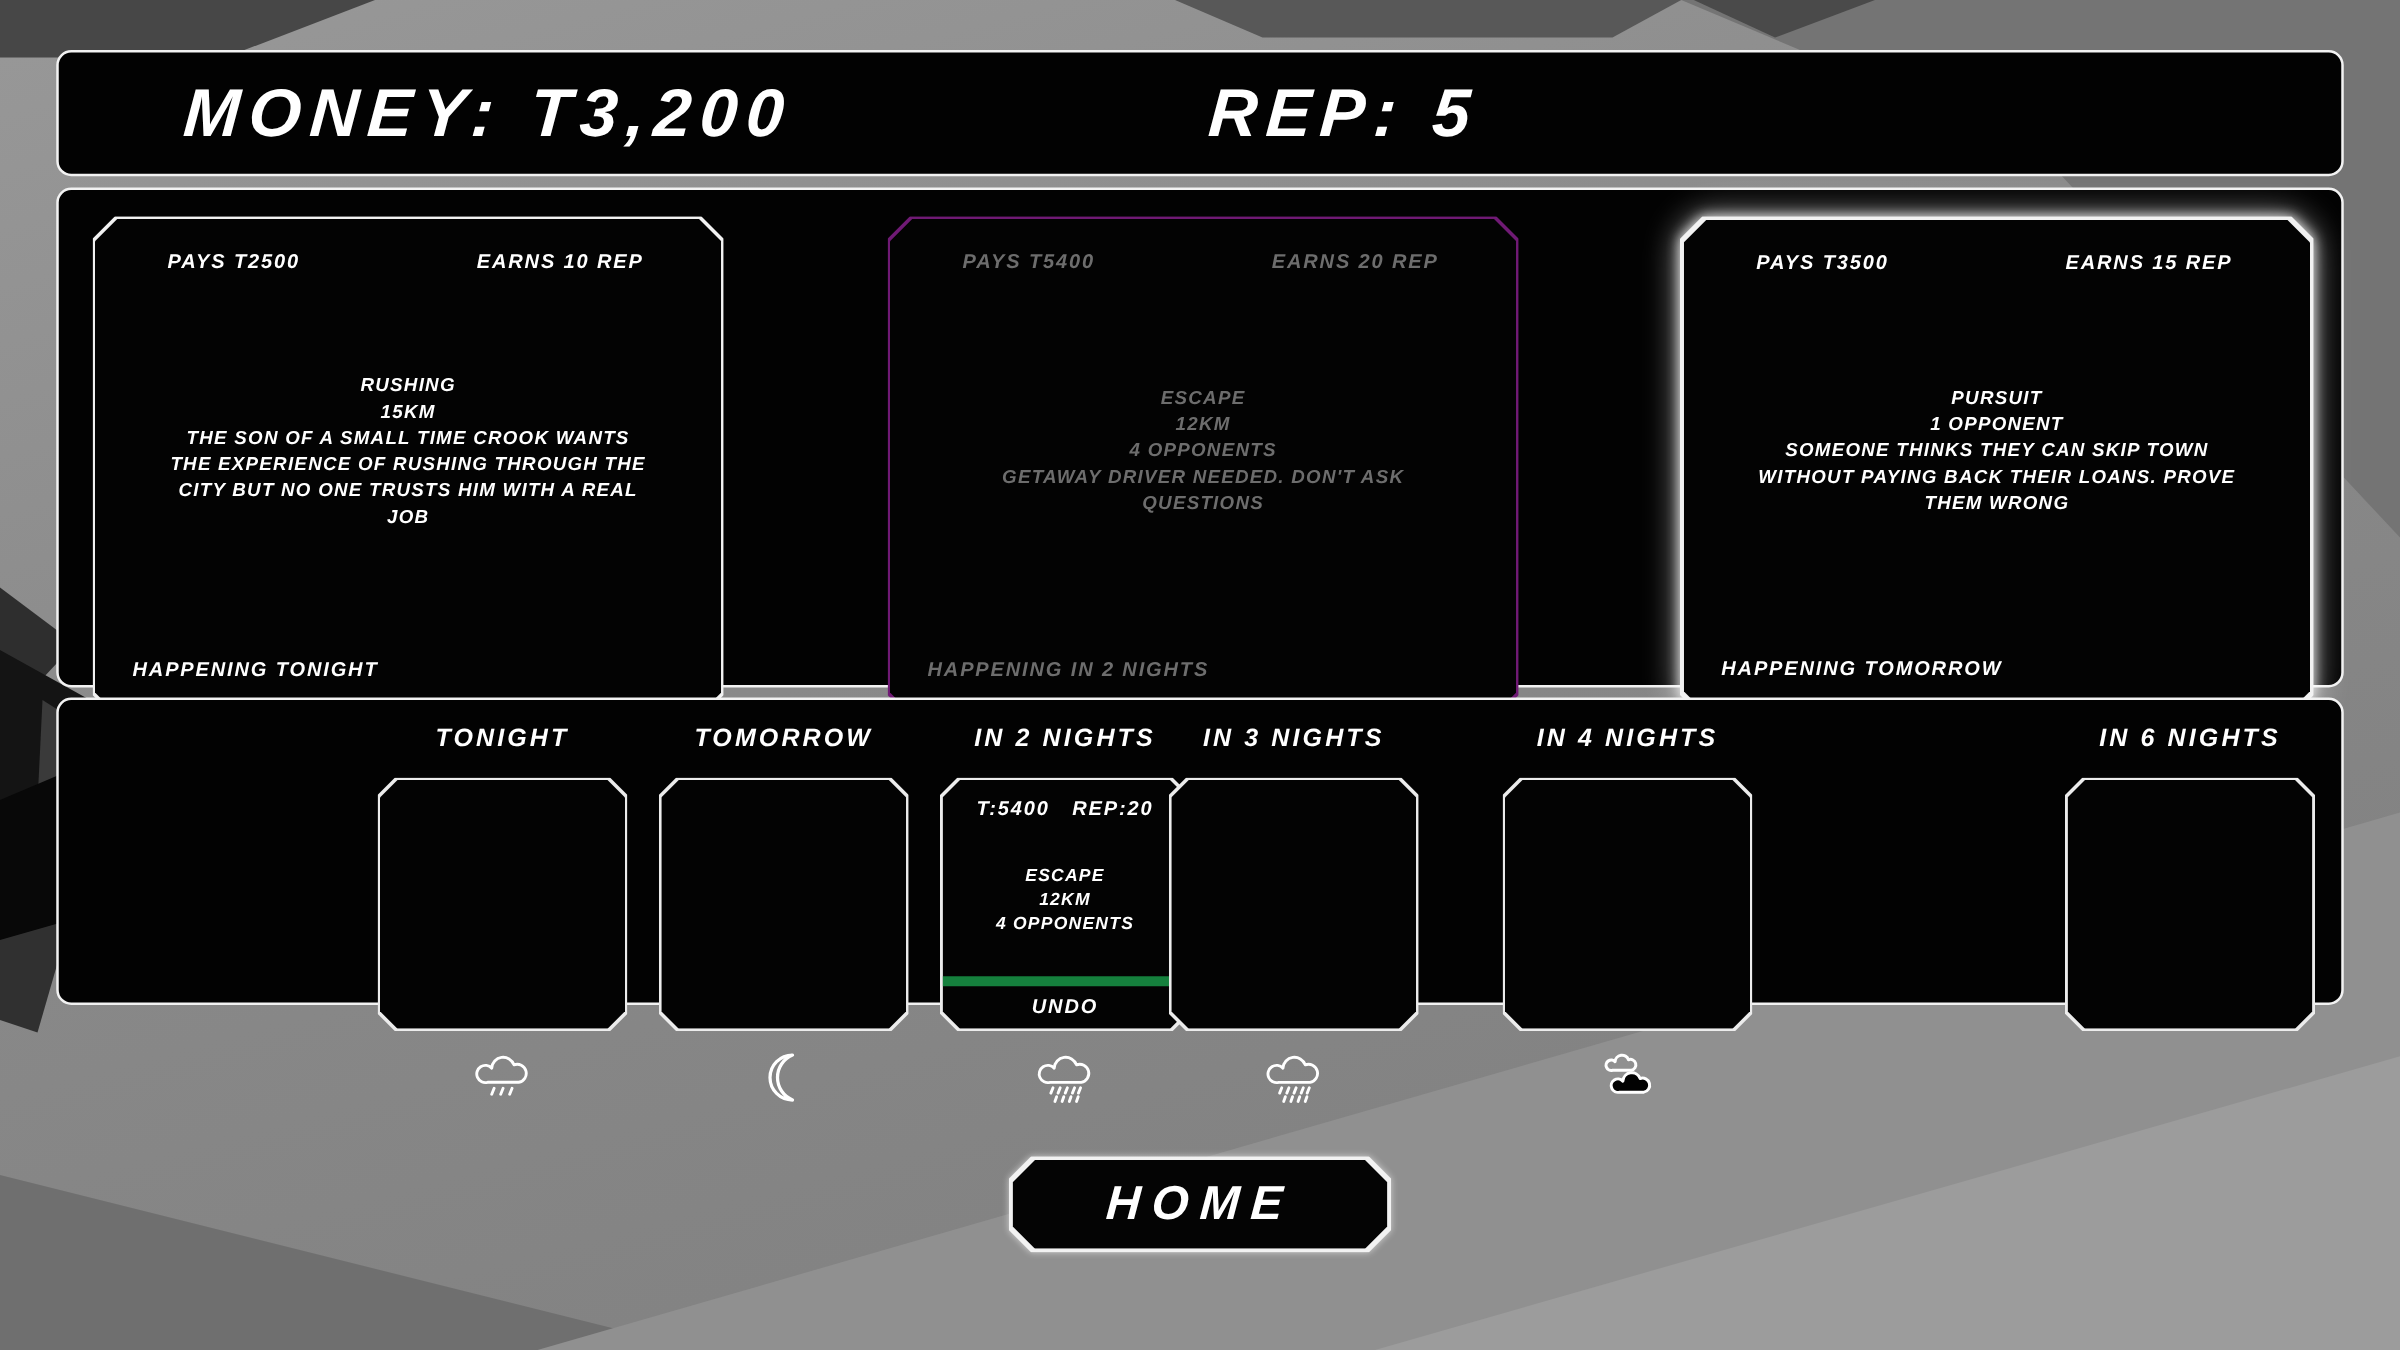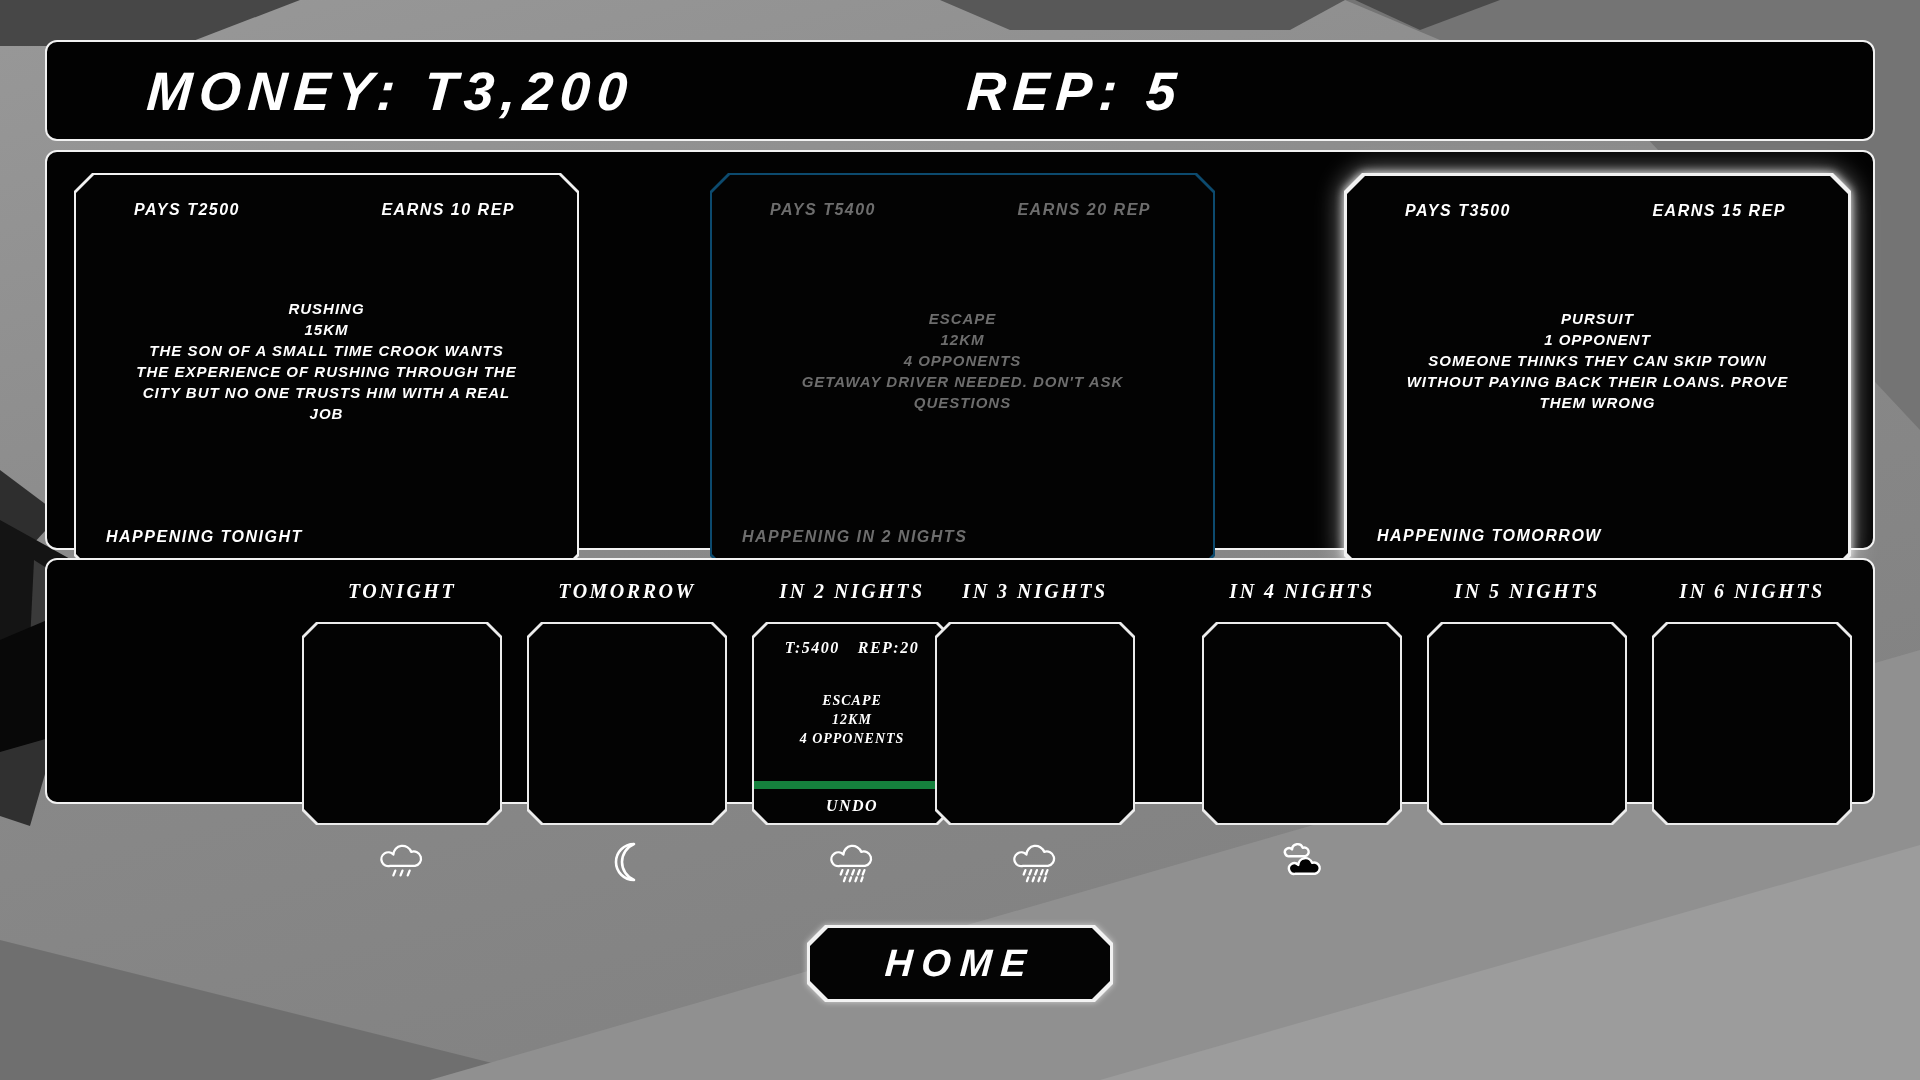--- a/index.html
+++ b/index.html
@@ -12,33 +12,33 @@
   .bgsvg { position:absolute; inset:0; }
 
   .txt { font-style:italic; font-weight:700; color:#fff; letter-spacing:1.5px; white-space:nowrap; }
 
   .panel {
     position:absolute; left:45px; width:1830px;
     background:#020202; border:2px solid #f2f2f2; border-radius:12px;
   }
   .topbar { top:40px; height:101px; }
   .jobs-panel { top:150px; height:400px; }
-  .sched-panel { top:558px; height:246px;font-family:Liberation Serif, serif; }
+  .sched-panel { top:558px; height:246px; }
 
   .money { position:absolute; left:100px; top:50%; transform:translateY(-50%) skewX(-4deg); font-size:54px; letter-spacing:7px; }
   .rep   { position:absolute; left:920px; top:50%; transform:translateY(-50%) skewX(-4deg); font-size:54px; letter-spacing:7px; }
 
   
   .cutA { clip-path:polygon(18px 0, calc(100% - 18px) 0, 100% 18px, 100% calc(100% - 18px), calc(100% - 18px) 100%, 18px 100%, 0 calc(100% - 18px), 0 18px); }
   .cutB { clip-path:polygon(14px 0, calc(100% - 14px) 0, 100% 14px, 100% calc(100% - 14px), calc(100% - 14px) 100%, 14px 100%, 0 calc(100% - 14px), 0 14px); }
 
   .card-wrap { position:absolute; top:21px; width:505px; height:401px; cursor:pointer; }
   .card  { position:absolute; inset:0; background:#f2f2f2; }
   .card-inner { position:absolute; inset:2px; background:#030303; display:flex; flex-direction:column; }
-  .card-wrap.dim .card { background:#0c4a6e; }
+  .card-wrap.dim .card { background:#701a75; }
   .card-wrap.dim .txt { color:#6d6d6d; }
   .card-wrap.sel { filter:drop-shadow(0 0 5px rgba(255,255,255,.95)) drop-shadow(0 0 13px rgba(255,255,255,.55)); }
   .card-wrap.sel .card-inner { inset:3px;border-radius:11px; }
 
   .card-top { display:flex; justify-content:space-between; padding:26px 62px 0 58px; }
   .sm { font-size:16px; }
   .card-desc { flex:1; display:flex; flex-direction:column; justify-content:center; align-items:center; text-align:center; padding-bottom:26px; }
   .card-desc .txt { font-size:15px; line-height:21px; letter-spacing:1px; }
   .card-when { margin-top:auto; padding:0 0 26px 30px; }
 
@@ -230,28 +230,20 @@
           </div>
       </div>
       <div class="weather">
         <svg class="icon" width="52" height="44" viewBox="0 0 56 46" fill="none" stroke="#fff" stroke-width="2.4" stroke-linecap="round" stroke-linejoin="round">
           <path transform="translate(8,0) scale(0.62)" vector-effect="non-scaling-stroke" d="M11.5 27 A7.2 7.2 0 1 1 15 15.2 A9.6 9.6 0 0 1 33.6 12.4 A7.6 7.6 0 1 1 37.6 27 Z"></path>
           <path transform="translate(12,14) scale(0.8)" vector-effect="non-scaling-stroke" fill="#020202" d="M11.5 27 A7.2 7.2 0 1 1 15 15.2 A9.6 9.6 0 0 1 33.6 12.4 A7.6 7.6 0 1 1 37.6 27 Z"></path>
         </svg>
       </div>
     </div>
 
-    <div class="day" style="left:1380px">
-      <div class="txt day-label">IN 5 NIGHTS</div>
-      <div class="slot-frame">
-        <div class="slot cutB">
-            <div class="slot-inner cutB"></div>
-          </div>
-      </div>
-    </div>
 
     <div class="day" style="left:1605px">
       <div class="txt day-label">IN 6 NIGHTS</div>
       <div class="slot-frame">
         <div class="slot cutB">
             <div class="slot-inner cutB"></div>
           </div>
       </div>
     </div>
   </div>

